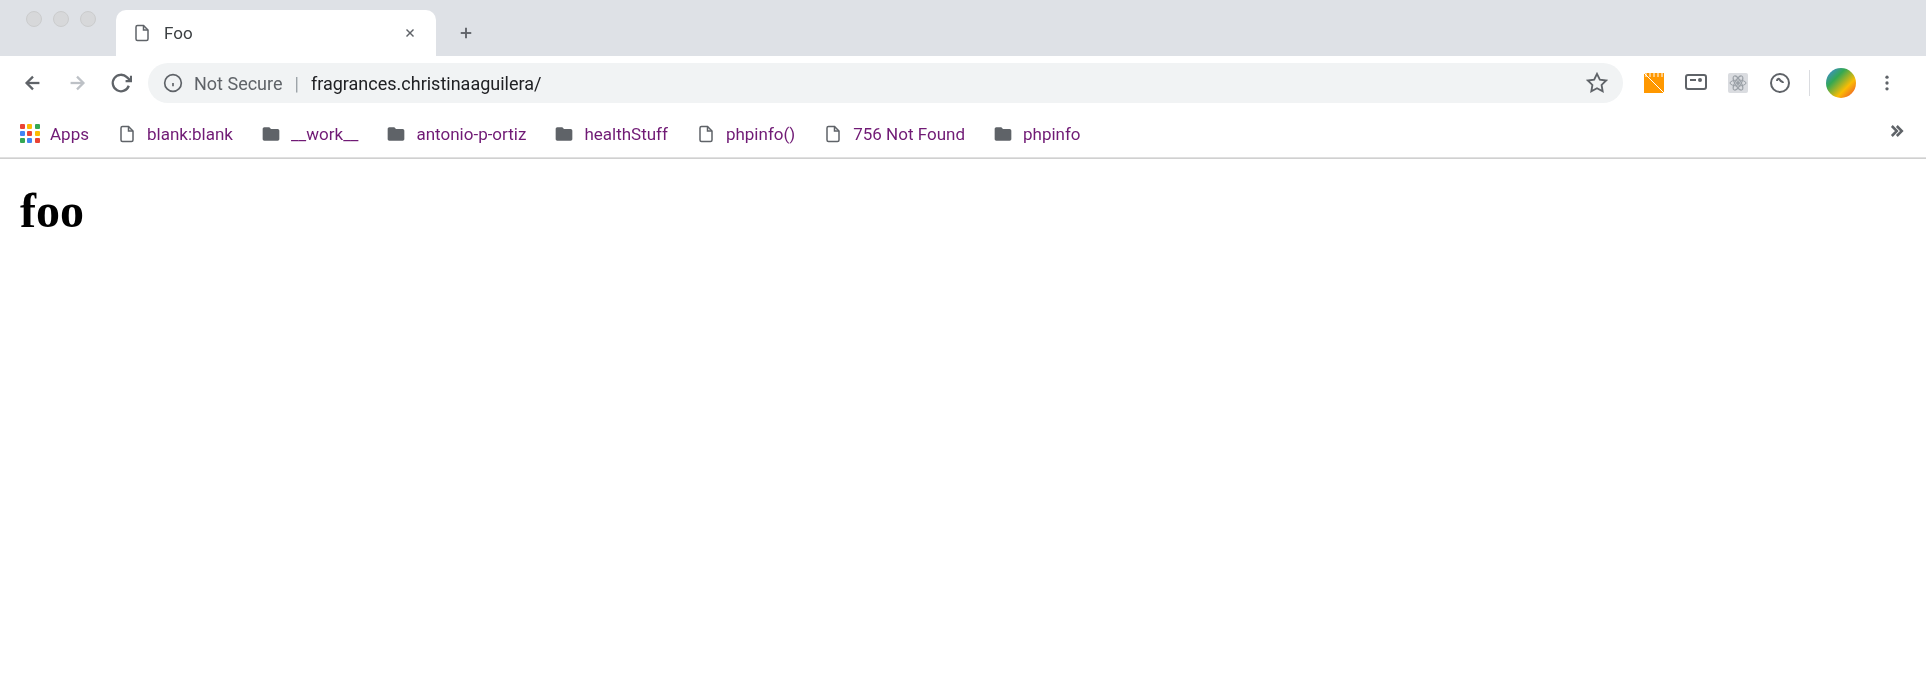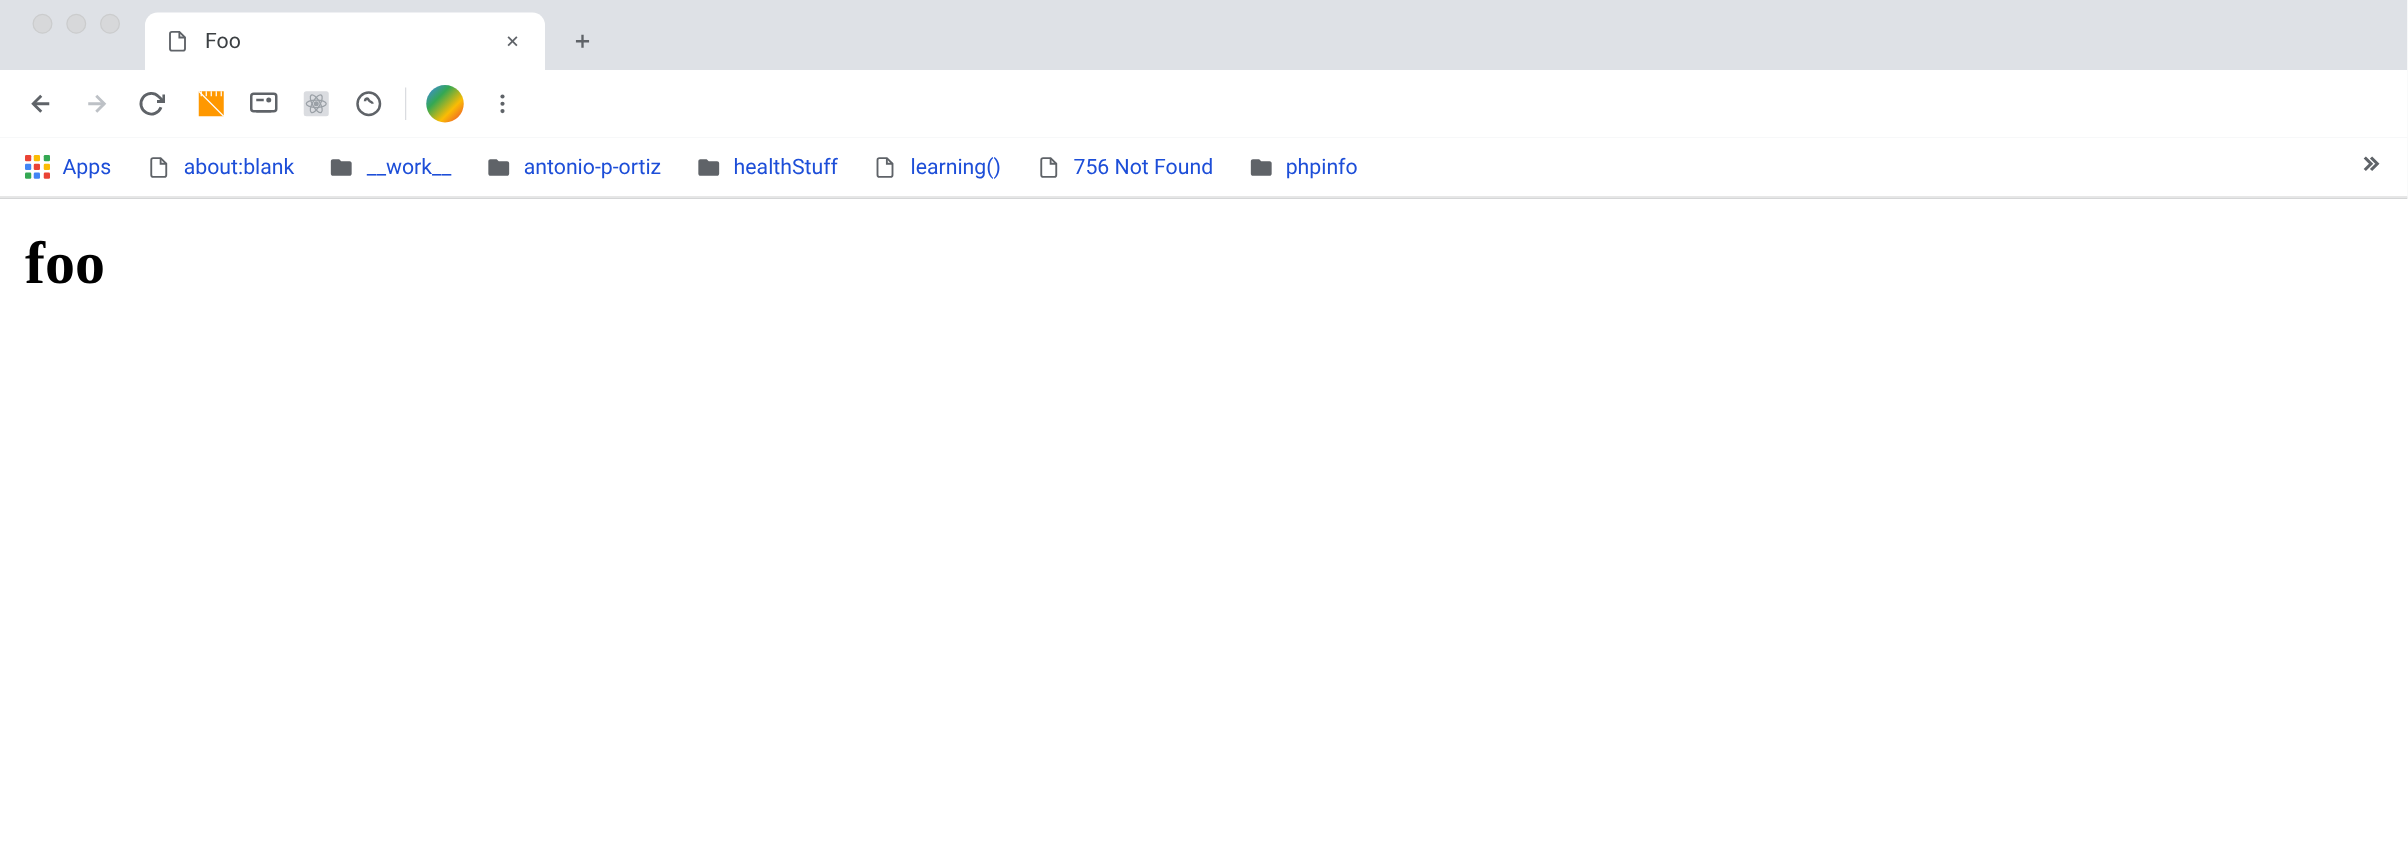--- a/index.html
+++ b/index.html
@@ -185,21 +185,21 @@
       height: 48px;
       padding: 0 20px;
       gap: 28px;
       border-bottom: 1px solid #e0e0e0;
     }
     .bookmark-item {
       display: flex;
       align-items: center;
       gap: 10px;
       font-size: 17px;
-      color: #1d4ed8;
+      color: #701a75;
       cursor: pointer;
     }
     .apps-icon {
       width: 20px;
       height: 20px;
       display: grid;
       grid-template-columns: repeat(3, 1fr);
       grid-template-rows: repeat(3, 1fr);
       gap: 2px;
     }
@@ -276,20 +276,37 @@
       <svg width="22" height="22" viewBox="0 0 24 24" fill="none" stroke="currentColor" stroke-width="2.5">
         <line x1="5" y1="12" x2="19" y2="12"></line>
         <polyline points="12 5 19 12 12 19"></polyline>
       </svg>
     </div>
     <div class="nav-button">
       <svg width="22" height="22" viewBox="0 0 24 24" fill="none" stroke="currentColor" stroke-width="2.5">
         <polyline points="23 4 23 10 17 10"></polyline>
         <path d="M20.49 15a9 9 0 1 1-2.12-9.36L23 10"></path>
       </svg>
+    </div>
+    <div class="address-bar">
+      <span class="info-icon">
+        <svg width="20" height="20" viewBox="0 0 24 24" fill="none" stroke="currentColor" stroke-width="2">
+          <circle cx="12" cy="12" r="10"></circle>
+          <line x1="12" y1="16" x2="12" y2="12"></line>
+          <line x1="12" y1="8" x2="12.01" y2="8"></line>
+        </svg>
+      </span>
+      <span class="security-text">Not Secure</span>
+      <span class="divider">|</span>
+      <span class="url-text">fragrances.christinaaguilera/</span>
+      <span class="star-icon">
+        <svg width="22" height="22" viewBox="0 0 24 24" fill="none" stroke="currentColor" stroke-width="2">
+          <polygon points="12 2 15.09 8.26 22 9.27 17 14.14 18.18 21.02 12 17.77 5.82 21.02 7 14.14 2 9.27 8.91 8.26 12 2"></polygon>
+        </svg>
+      </span>
     </div>
     <div class="extension-icons">
       <div class="ext-icon">
         <svg width="24" height="24" viewBox="0 0 24 24">
           <rect x="2" y="2" width="20" height="20" fill="#ff9800"></rect>
           <path d="M2 2 L22 22" stroke="#fff" stroke-width="1"></path>
           <path d="M4 2 L4 6 M8 2 L8 6 M12 2 L12 6 M16 2 L16 6 M20 2 L20 6" stroke="#fff" stroke-width="1"></path>
         </svg>
       </div>
       <div class="ext-icon">
@@ -343,21 +360,21 @@
       <span>Apps</span>
     </div>
 
     <div class="bookmark-item">
       <span class="bookmark-icon">
         <svg width="18" height="18" viewBox="0 0 24 24" fill="none" stroke="currentColor" stroke-width="2">
             <path d="M14 2H6a2 2 0 0 0-2 2v16a2 2 0 0 0 2 2h12a2 2 0 0 0 2-2V8z"></path>
             <polyline points="14 2 14 8 20 8"></polyline>
           </svg>
       </span>
-      <span>about:blank</span>
+      <span>blank:blank</span>
     </div>
 
     <div class="bookmark-item">
       <span class="bookmark-icon">
         <svg width="20" height="20" viewBox="0 0 24 24" fill="#5f6368">
             <path d="M10 4H4c-1.1 0-2 .9-2 2v12c0 1.1.9 2 2 2h16c1.1 0 2-.9 2-2V8c0-1.1-.9-2-2-2h-8l-2-2z"></path>
           </svg>
       </span>
       <span>__work__</span>
     </div>
@@ -380,21 +397,21 @@
       <span>healthStuff</span>
     </div>
 
     <div class="bookmark-item">
       <span class="bookmark-icon">
         <svg width="18" height="18" viewBox="0 0 24 24" fill="none" stroke="currentColor" stroke-width="2">
             <path d="M14 2H6a2 2 0 0 0-2 2v16a2 2 0 0 0 2 2h12a2 2 0 0 0 2-2V8z"></path>
             <polyline points="14 2 14 8 20 8"></polyline>
           </svg>
       </span>
-      <span>learning()</span>
+      <span>phpinfo()</span>
     </div>
 
     <div class="bookmark-item">
       <span class="bookmark-icon">
         <svg width="18" height="18" viewBox="0 0 24 24" fill="none" stroke="currentColor" stroke-width="2">
             <path d="M14 2H6a2 2 0 0 0-2 2v16a2 2 0 0 0 2 2h12a2 2 0 0 0 2-2V8z"></path>
             <polyline points="14 2 14 8 20 8"></polyline>
           </svg>
       </span>
       <span>756 Not Found</span>

